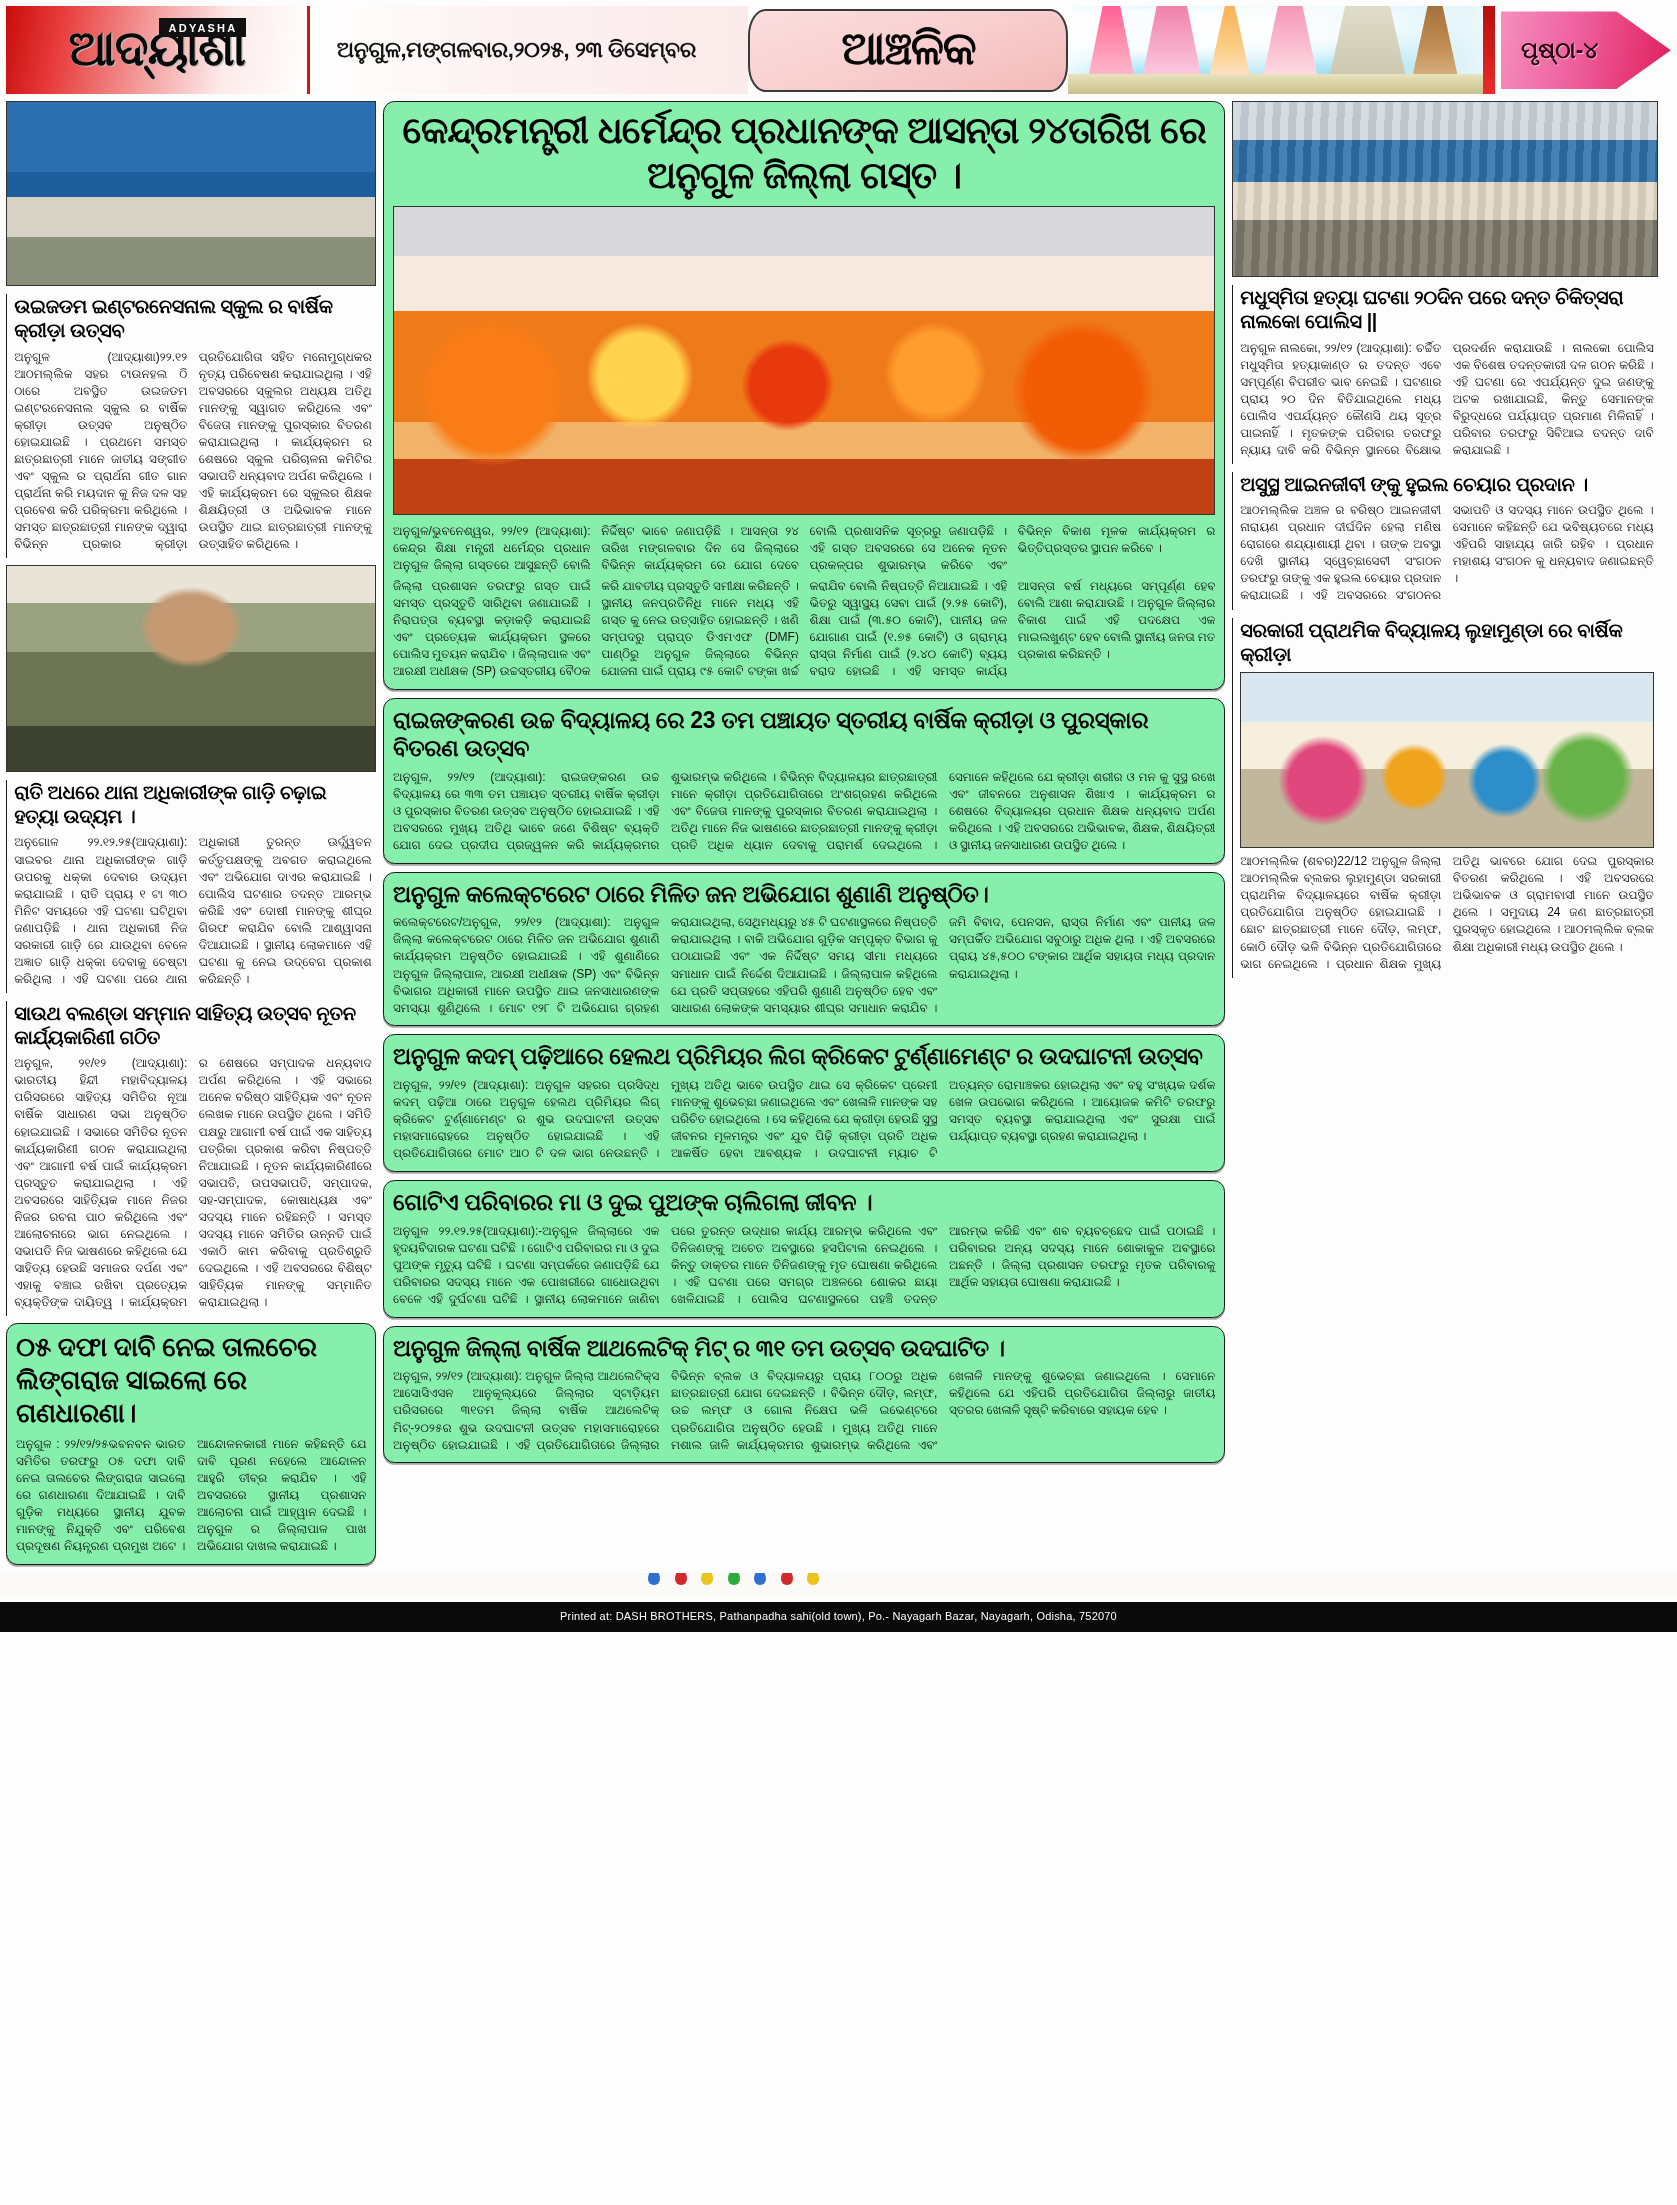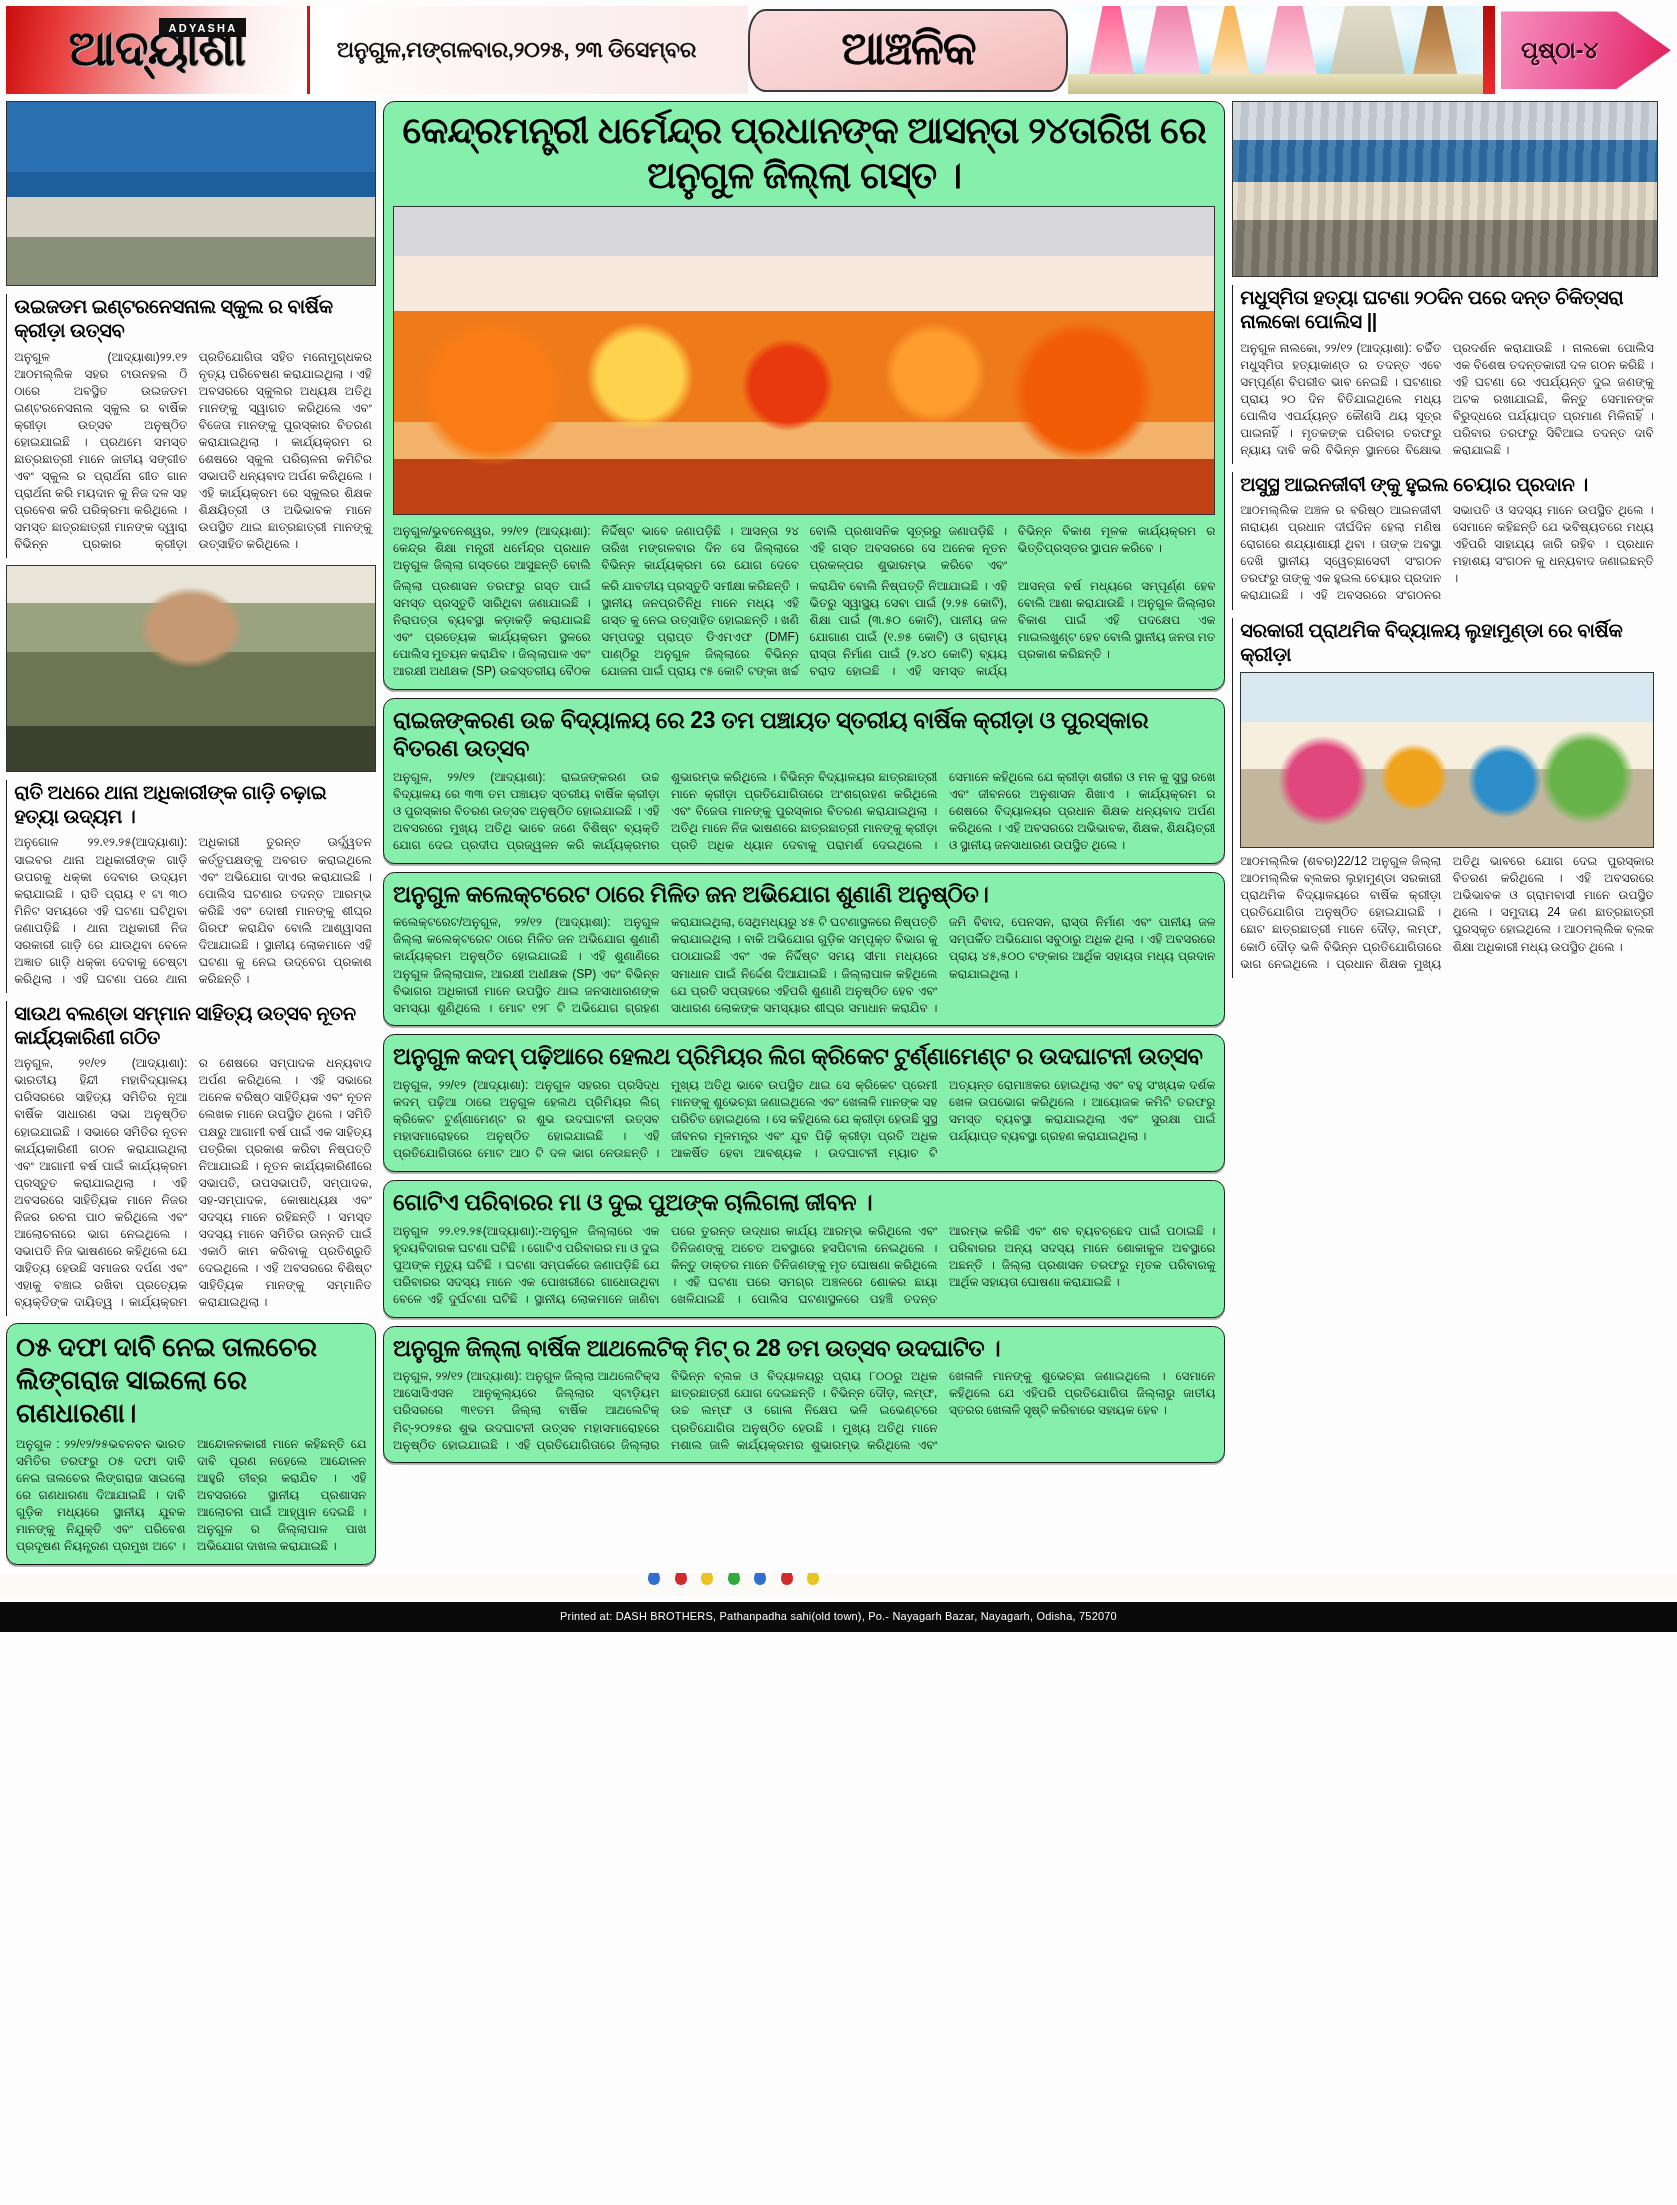--- a/index.html
+++ b/index.html
@@ -334,21 +334,21 @@
         <h2 class="hl">ଅନୁଗୁଳ କଦମ୍ ପଢ଼ିଆରେ ହେଲଥ ପ୍ରିମିୟର ଲିଗ କ୍ରିକେଟ ଟୁର୍ଣ୍ଣାମେଣ୍ଟ ର ଉଦଘାଟନୀ ଉତ୍ସବ</h2>
         <div class="body-text cols3">ଅନୁଗୁଳ, ୨୨/୧୨ (ଆଦ୍ୟାଶା): ଅନୁଗୁଳ ସହରର ପ୍ରସିଦ୍ଧ କଦମ୍ ପଢ଼ିଆ ଠାରେ ଅନୁଗୁଳ ହେଲଥ ପ୍ରିମିୟର ଲିଗ୍ କ୍ରିକେଟ ଟୁର୍ଣ୍ଣାମେଣ୍ଟ ର ଶୁଭ ଉଦଘାଟନୀ ଉତ୍ସବ ମହାସମାରୋହରେ ଅନୁଷ୍ଠିତ ହୋଇଯାଇଛି । ଏହି ପ୍ରତିଯୋଗିତାରେ ମୋଟ ଆଠ ଟି ଦଳ ଭାଗ ନେଉଛନ୍ତି । ମୁଖ୍ୟ ଅତିଥି ଭାବେ ଉପସ୍ଥିତ ଥାଇ ସେ କ୍ରିକେଟ ପ୍ରେମୀ ମାନଙ୍କୁ ଶୁଭେଚ୍ଛା ଜଣାଇଥିଲେ ଏବଂ ଖେଳାଳି ମାନଙ୍କ ସହ ପରିଚିତ ହୋଇଥିଲେ । ସେ କହିଥିଲେ ଯେ କ୍ରୀଡ଼ା ହେଉଛି ସୁସ୍ଥ ଜୀବନର ମୂଳମନ୍ତ୍ର ଏବଂ ଯୁବ ପିଢ଼ି କ୍ରୀଡ଼ା ପ୍ରତି ଅଧିକ ଆକର୍ଷିତ ହେବା ଆବଶ୍ୟକ । ଉଦଘାଟନୀ ମ୍ୟାଚ ଟି ଅତ୍ୟନ୍ତ ରୋମାଞ୍ଚକର ହୋଇଥିଲା ଏବଂ ବହୁ ସଂଖ୍ୟକ ଦର୍ଶକ ଖେଳ ଉପଭୋଗ କରିଥିଲେ । ଆୟୋଜକ କମିଟି ତରଫରୁ ସମସ୍ତ ବ୍ୟବସ୍ଥା କରାଯାଇଥିଲା ଏବଂ ସୁରକ୍ଷା ପାଇଁ ପର୍ଯ୍ୟାପ୍ତ ବ୍ୟବସ୍ଥା ଗ୍ରହଣ କରାଯାଇଥିଲା ।</div>
       </div>
 
       <div class="box">
         <h2 class="hl">ଗୋଟିଏ ପରିବାରର ମା ଓ ଦୁଇ ପୁଅଙ୍କ ଚାଲିଗଲା ଜୀବନ ।</h2>
         <div class="body-text cols3">ଅନୁଗୁଳ ୨୨.୧୨.୨୫(ଆଦ୍ୟାଶା):-ଅନୁଗୁଳ ଜିଲ୍ଲାରେ ଏକ ହୃଦୟବିଦାରକ ଘଟଣା ଘଟିଛି । ଗୋଟିଏ ପରିବାରର ମା ଓ ଦୁଇ ପୁଅଙ୍କ ମୃତ୍ୟୁ ଘଟିଛି । ଘଟଣା ସମ୍ପର୍କରେ ଜଣାପଡ଼ିଛି ଯେ ପରିବାରର ସଦସ୍ୟ ମାନେ ଏକ ପୋଖରୀରେ ଗାଧୋଉଥିବା ବେଳେ ଏହି ଦୁର୍ଘଟଣା ଘଟିଛି । ସ୍ଥାନୀୟ ଲୋକମାନେ ଜାଣିବା ପରେ ତୁରନ୍ତ ଉଦ୍ଧାର କାର୍ଯ୍ୟ ଆରମ୍ଭ କରିଥିଲେ ଏବଂ ତିନିଜଣଙ୍କୁ ଅଚେତ ଅବସ୍ଥାରେ ହସପିଟାଲ ନେଇଥିଲେ । କିନ୍ତୁ ଡାକ୍ତର ମାନେ ତିନିଜଣଙ୍କୁ ମୃତ ଘୋଷଣା କରିଥିଲେ । ଏହି ଘଟଣା ପରେ ସମଗ୍ର ଅଞ୍ଚଳରେ ଶୋକର ଛାୟା ଖେଳିଯାଇଛି । ପୋଲିସ ଘଟଣାସ୍ଥଳରେ ପହଞ୍ଚି ତଦନ୍ତ ଆରମ୍ଭ କରିଛି ଏବଂ ଶବ ବ୍ୟବଚ୍ଛେଦ ପାଇଁ ପଠାଇଛି । ପରିବାରର ଅନ୍ୟ ସଦସ୍ୟ ମାନେ ଶୋକାକୁଳ ଅବସ୍ଥାରେ ଅଛନ୍ତି । ଜିଲ୍ଲା ପ୍ରଶାସନ ତରଫରୁ ମୃତକ ପରିବାରକୁ ଆର୍ଥିକ ସହାୟତା ଘୋଷଣା କରାଯାଇଛି ।</div>
       </div>
 
       <div class="box">
-        <h2 class="hl">ଅନୁଗୁଳ ଜିଲ୍ଲା ବାର୍ଷିକ ଆଥଲେଟିକ୍ ମିଟ୍ ର 28 ତମ ଉତ୍ସବ ଉଦଘାଟିତ ।</h2>
+        <h2 class="hl">ଅନୁଗୁଳ ଜିଲ୍ଲା ବାର୍ଷିକ ଆଥଲେଟିକ୍ ମିଟ୍ ର ୩୧ ତମ ଉତ୍ସବ ଉଦଘାଟିତ ।</h2>
         <div class="body-text cols3">ଅନୁଗୁଳ, ୨୨/୧୨ (ଆଦ୍ୟାଶା): ଅନୁଗୁଳ ଜିଲ୍ଲା ଆଥଲେଟିକ୍ସ ଆସୋସିଏସନ ଆନୁକୂଲ୍ୟରେ ଜିଲ୍ଲାର ସ୍ଟାଡ଼ିୟମ ପରିସରରେ ୩୧ତମ ଜିଲ୍ଲା ବାର୍ଷିକ ଆଥଲେଟିକ୍ ମିଟ୍-୨୦୨୫ର ଶୁଭ ଉଦଘାଟନୀ ଉତ୍ସବ ମହାସମାରୋହରେ ଅନୁଷ୍ଠିତ ହୋଇଯାଇଛି । ଏହି ପ୍ରତିଯୋଗିତାରେ ଜିଲ୍ଲାର ବିଭିନ୍ନ ବ୍ଲକ ଓ ବିଦ୍ୟାଳୟରୁ ପ୍ରାୟ ୮୦୦ରୁ ଅଧିକ ଛାତ୍ରଛାତ୍ରୀ ଯୋଗ ଦେଇଛନ୍ତି । ବିଭିନ୍ନ ଦୌଡ଼, ଲମ୍ଫ, ଉଚ୍ଚ ଲମ୍ଫ ଓ ଗୋଳା ନିକ୍ଷେପ ଭଳି ଇଭେଣ୍ଟରେ ପ୍ରତିଯୋଗିତା ଅନୁଷ୍ଠିତ ହେଉଛି । ମୁଖ୍ୟ ଅତିଥି ମାନେ ମଶାଲ ଜାଳି କାର୍ଯ୍ୟକ୍ରମର ଶୁଭାରମ୍ଭ କରିଥିଲେ ଏବଂ ଖେଳାଳି ମାନଙ୍କୁ ଶୁଭେଚ୍ଛା ଜଣାଇଥିଲେ । ସେମାନେ କହିଥିଲେ ଯେ ଏହିପରି ପ୍ରତିଯୋଗିତା ଜିଲ୍ଲାରୁ ଜାତୀୟ ସ୍ତରର ଖେଳାଳି ସୃଷ୍ଟି କରିବାରେ ସହାୟକ ହେବ ।</div>
       </div>
 
     </div>
 
     <div class="col-right">
 
       <div class="photo photo-right-top ph-protest"></div>
 
       <div class="plain">

